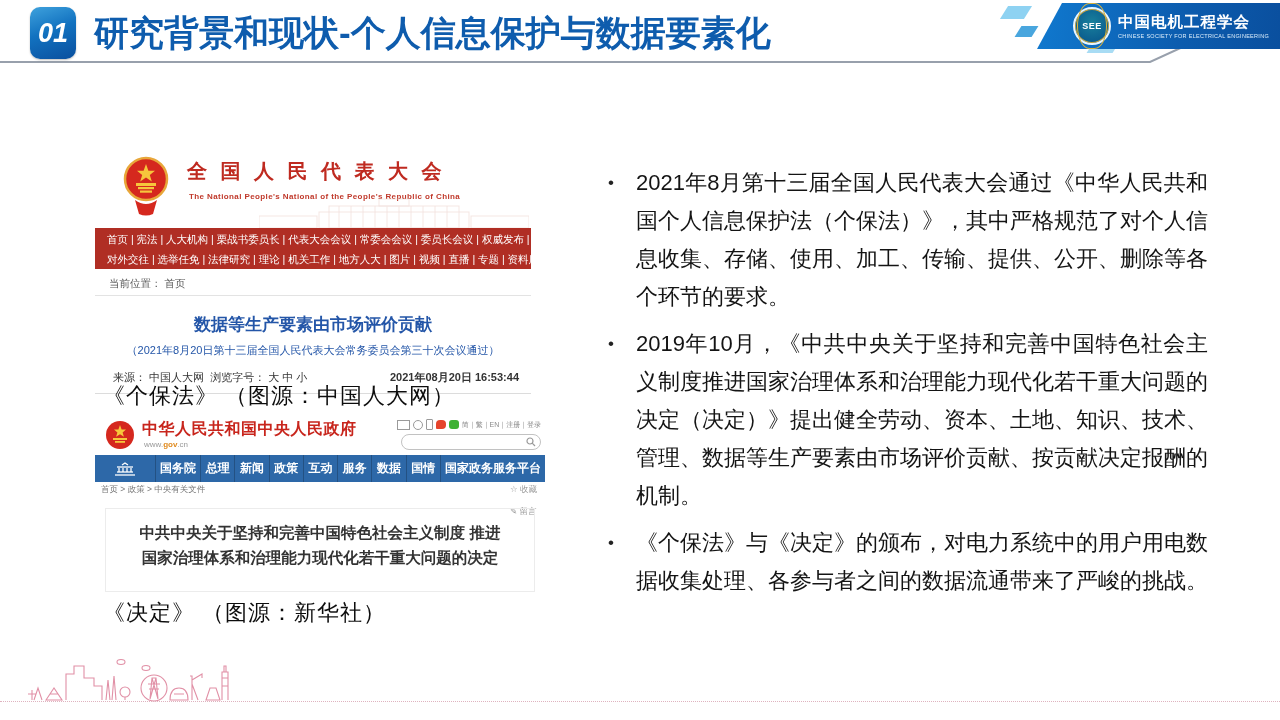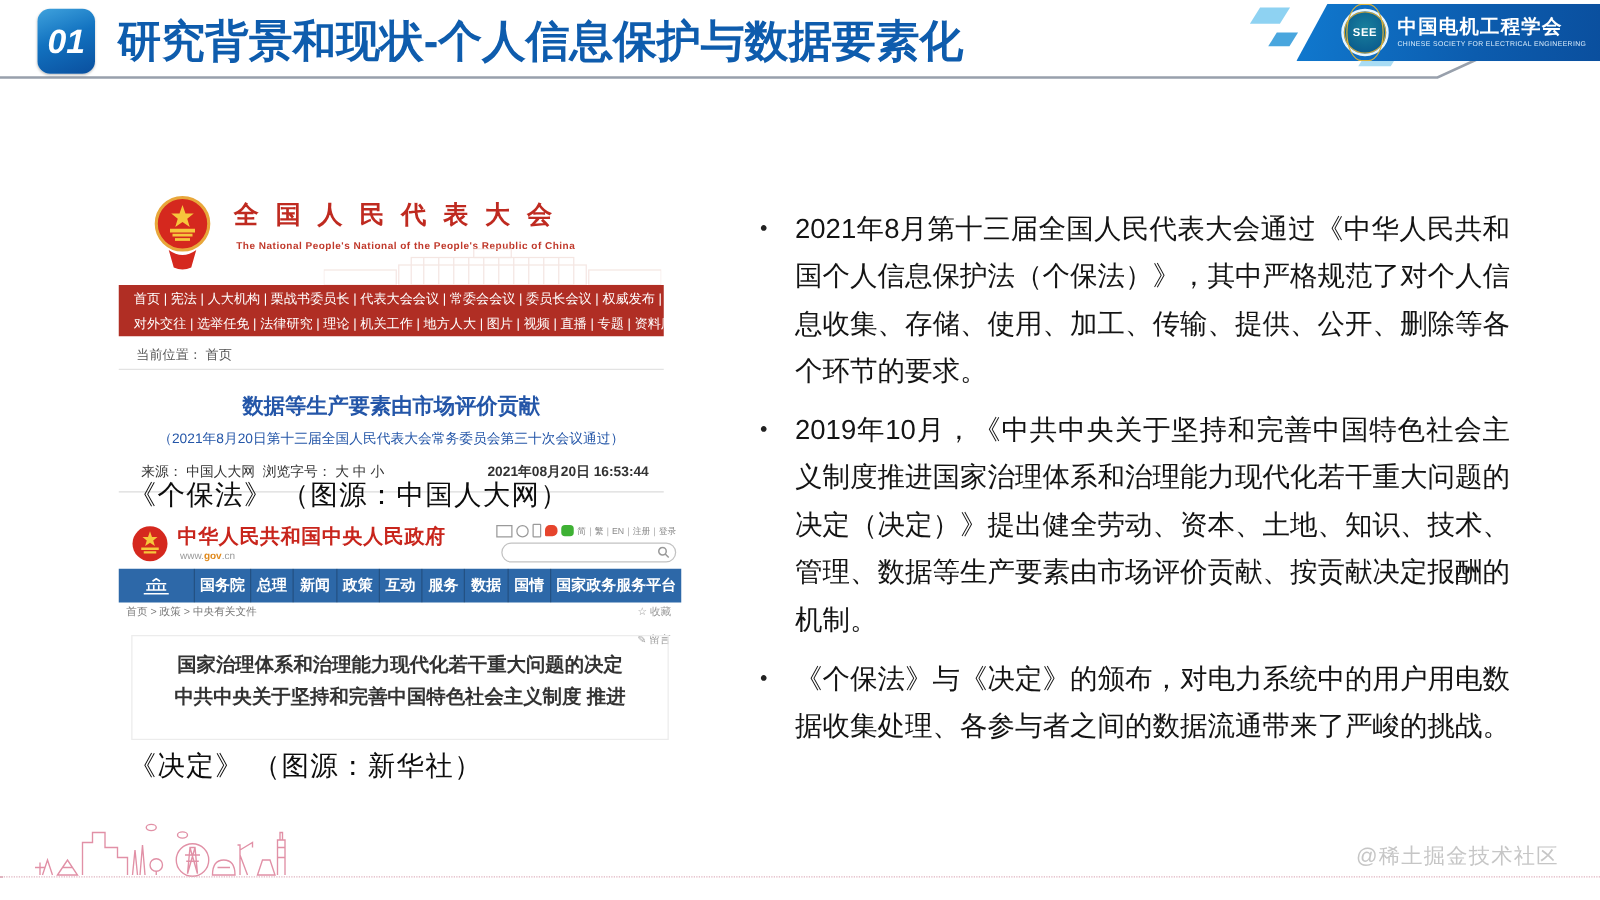--- a/index.html
+++ b/index.html
@@ -233,22 +233,22 @@
     </div>
     <div class="gov-crumb">
       <span>首页 &gt; 政策 &gt; 中央有关文件</span>
       <span class="right">
         <span>☆ 收藏</span>
         <span>✎ 留言</span>
       </span>
     </div>
     <div class="gov-panel">
       <div class="gov-art-title">
+        <div>中共中央关于坚持和完善中国特色社会主义制度 推进</div>
         <div>国家治理体系和治理能力现代化若干重大问题的决定</div>
-        <div>中共中央关于坚持和完善中国特色社会主义制度 推进</div>
       </div>
     </div>
   </div>
 
   <div class="caption caption2">《决定》 （图源：新华社）</div>
 
   <div class="bullets">
     <div class="bullet">
       <span class="dot">•</span>
       <p>2021年8月第十三届全国人民代表大会通过《中华人民共和国个人信息保护法（个保法）》，其中严格规范了对个人信息收集、存储、使用、加工、传输、提供、公开、删除等各个环节的要求。</p>
@@ -275,15 +275,14 @@
         <ellipse cx="122" cy="14" rx="4" ry="2.5"></ellipse>
       <circle cx="130" cy="34" r="13"></circle>
       <path d="M126 45 L128 24 L132 24 L134 45 M124 30 L136 30 M125 35 L135 35 M128 24 L134 45 M132 24 L126 45"></path>
       <path d="M146 46 Q146 34 155 34 Q164 34 164 46 Z M150 40 L160 40"></path>
       <path d="M168 46 L168 22 L166 22 M168 26 L178 20 L178 24 M168 30 L174 46"></path>
       <path d="M182 46 L186 34 L192 34 L196 46 Z"></path>
       <path d="M198 46 L198 18 L204 18 L204 46 M198 24 L204 24 M198 32 L204 32 M200 18 L200 12 L202 12 L202 18"></path>
     </g>
   </svg>
   <div class="dotline"></div>
-  <div class="watermark">@稀土掘金技术社区</div>
 
 </div>
 
 </body></html>

